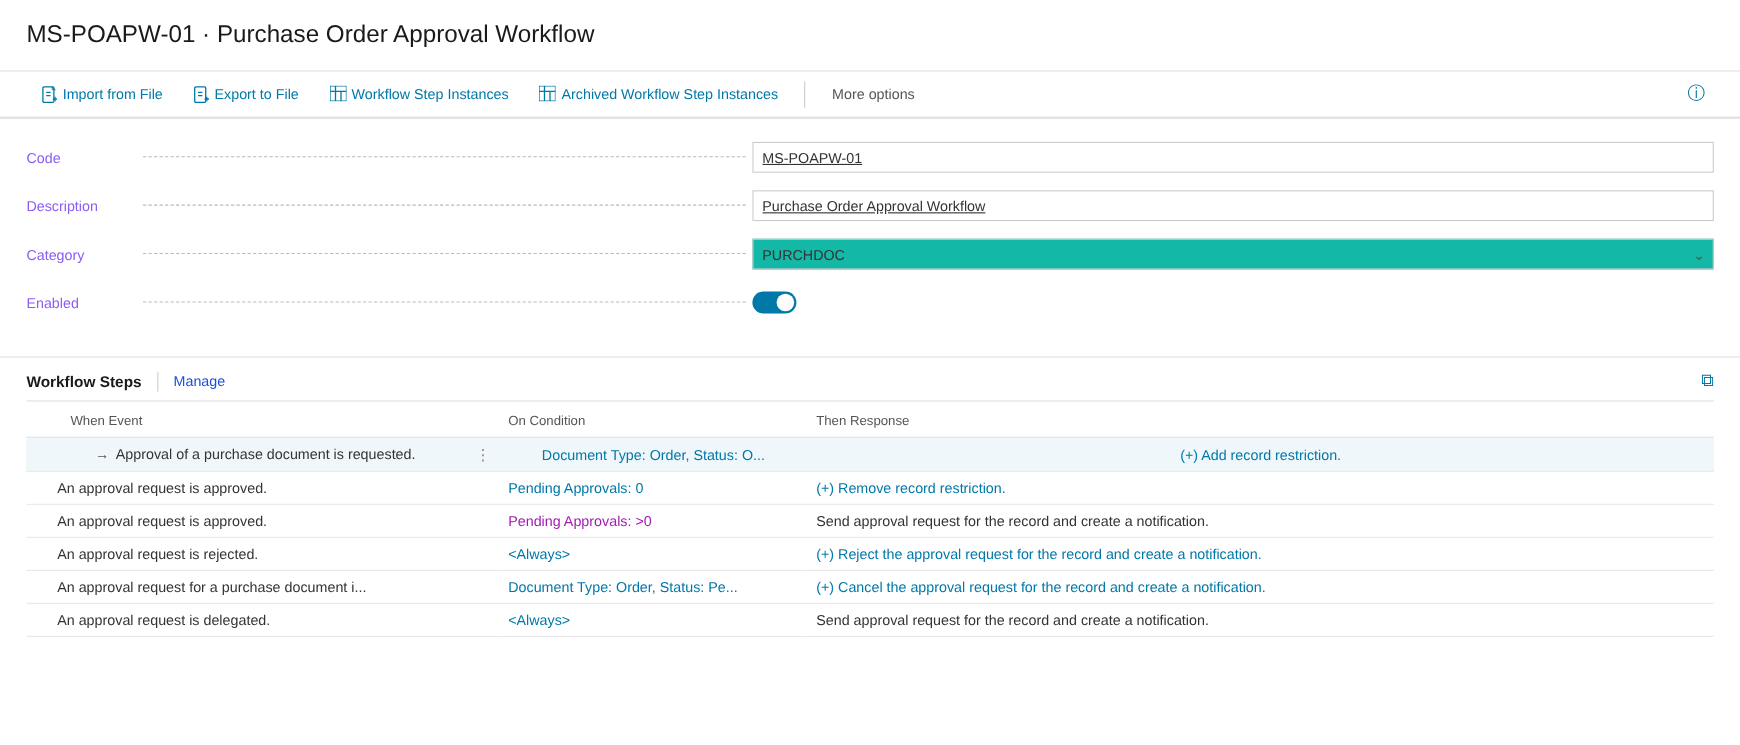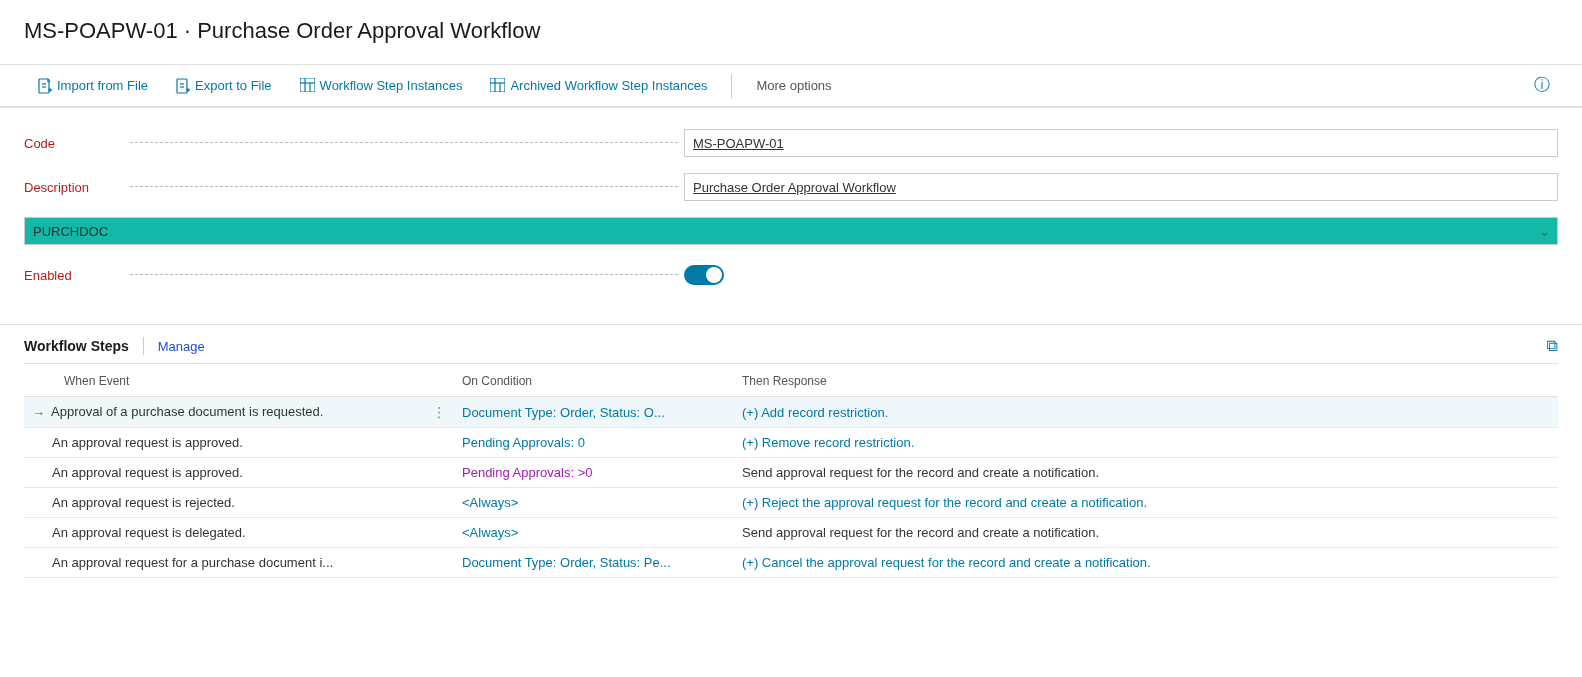--- a/index.html
+++ b/index.html
@@ -75,21 +75,21 @@
       border-bottom: 1px solid #e0e0e0;
     }
     .form-row {
       display: flex;
       align-items: center;
       margin-bottom: 14px;
       min-height: 30px;
     }
     .form-label {
       width: 660px;
-      color: #b91c1c;
+      color: #8b5cf6;
       font-size: 13px;
       display: flex;
       align-items: center;
       gap: 20px;
     }
     .form-label-text {
       min-width: 80px;
     }
     .dotted-line {
       flex: 1;
@@ -294,20 +294,24 @@
 
   <div class="form-row">
     <div class="form-label">
       <span class="form-label-text">Description</span>
       <span class="dotted-line"></span>
     </div>
     <input class="form-input" type="text" value="Purchase Order Approval Workflow" style="">
   </div>
 
   <div class="form-row">
+    <div class="form-label">
+      <span class="form-label-text">Category</span>
+      <span class="dotted-line"></span>
+    </div>
     <div class="form-select-wrapper">
       <select class="form-select">
         <option value="PURCHDOC">PURCHDOC</option>
       </select>
       <span class="select-arrow">⌄</span>
     </div>
   </div>
 
   <div class="form-row">
     <div class="form-label">
@@ -334,45 +338,45 @@
 
   <table class="workflow-table">
     <thead>
       <tr>
         <th class="col-when th-when">When Event</th>
         <th class="col-condition">On Condition</th>
         <th>Then Response</th>
       </tr>
     </thead>
     <tbody id="workflow-tbody">
-    <tr style="background: rgb(240, 247, 250);">
+    <tr style="background: rgb(240, 247, 250); text-align: center;">
           <td class="col-when"><span style="color:#555;margin-right:6px;">→</span><span>Approval of a purchase document is requested.</span><span style="float:right;color:#888;cursor:grab;font-size:14px;">⋮</span></td>
           <td class="col-condition" style="color: rgb(0, 120, 168); cursor: pointer;">Document Type: Order, Status: O...</td>
           <td style="color: rgb(0, 120, 168); cursor: pointer;">(+) Add record restriction.</td>
         </tr>
         <tr>
           <td class="col-when"><span style="margin-left:20px;"></span><span>An approval request is approved.</span></td>
           <td class="col-condition" style="color: rgb(0, 120, 168); cursor: pointer;">Pending Approvals: 0</td>
           <td style="color: rgb(0, 120, 168); cursor: pointer;">(+) Remove record restriction.</td>
         </tr>
         <tr>
           <td class="col-when"><span style="margin-left:20px;"></span><span>An approval request is approved.</span></td>
           <td class="col-condition" style="color: #a21caf; cursor: pointer;">Pending Approvals: &gt;0</td>
           <td>Send approval request for the record and create a notification.</td>
         </tr>
         <tr>
           <td class="col-when"><span style="margin-left:20px;"></span><span>An approval request is rejected.</span></td>
           <td class="col-condition" style="color: rgb(0, 120, 168); cursor: pointer;">&lt;Always&gt;</td>
           <td style="color: rgb(0, 120, 168); cursor: pointer;">(+) Reject the approval request for the record and create a notification.</td>
         </tr>
         <tr>
+          <td class="col-when"><span style="margin-left:20px;"></span><span>An approval request for a purchase document i...</span></td>
+          <td class="col-condition" style="color: rgb(0, 120, 168); cursor: pointer;">Document Type: Order, Status: Pe...</td>
+          <td style="color: rgb(0, 120, 168); cursor: pointer;">(+) Cancel the approval request for the record and create a notification.</td>
+        </tr>
+        <tr>
           <td class="col-when"><span style="margin-left:20px;"></span><span>An approval request is delegated.</span></td>
           <td class="col-condition" style="color: rgb(0, 120, 168); cursor: pointer;">&lt;Always&gt;</td>
           <td>Send approval request for the record and create a notification.</td>
         </tr>
-        <tr>
-          <td class="col-when"><span style="margin-left:20px;"></span><span>An approval request for a purchase document i...</span></td>
-          <td class="col-condition" style="color: rgb(0, 120, 168); cursor: pointer;">Document Type: Order, Status: Pe...</td>
-          <td style="color: rgb(0, 120, 168); cursor: pointer;">(+) Cancel the approval request for the record and create a notification.</td>
-        </tr>
       </tbody>
   </table>
 </div>
 
 </body></html>

